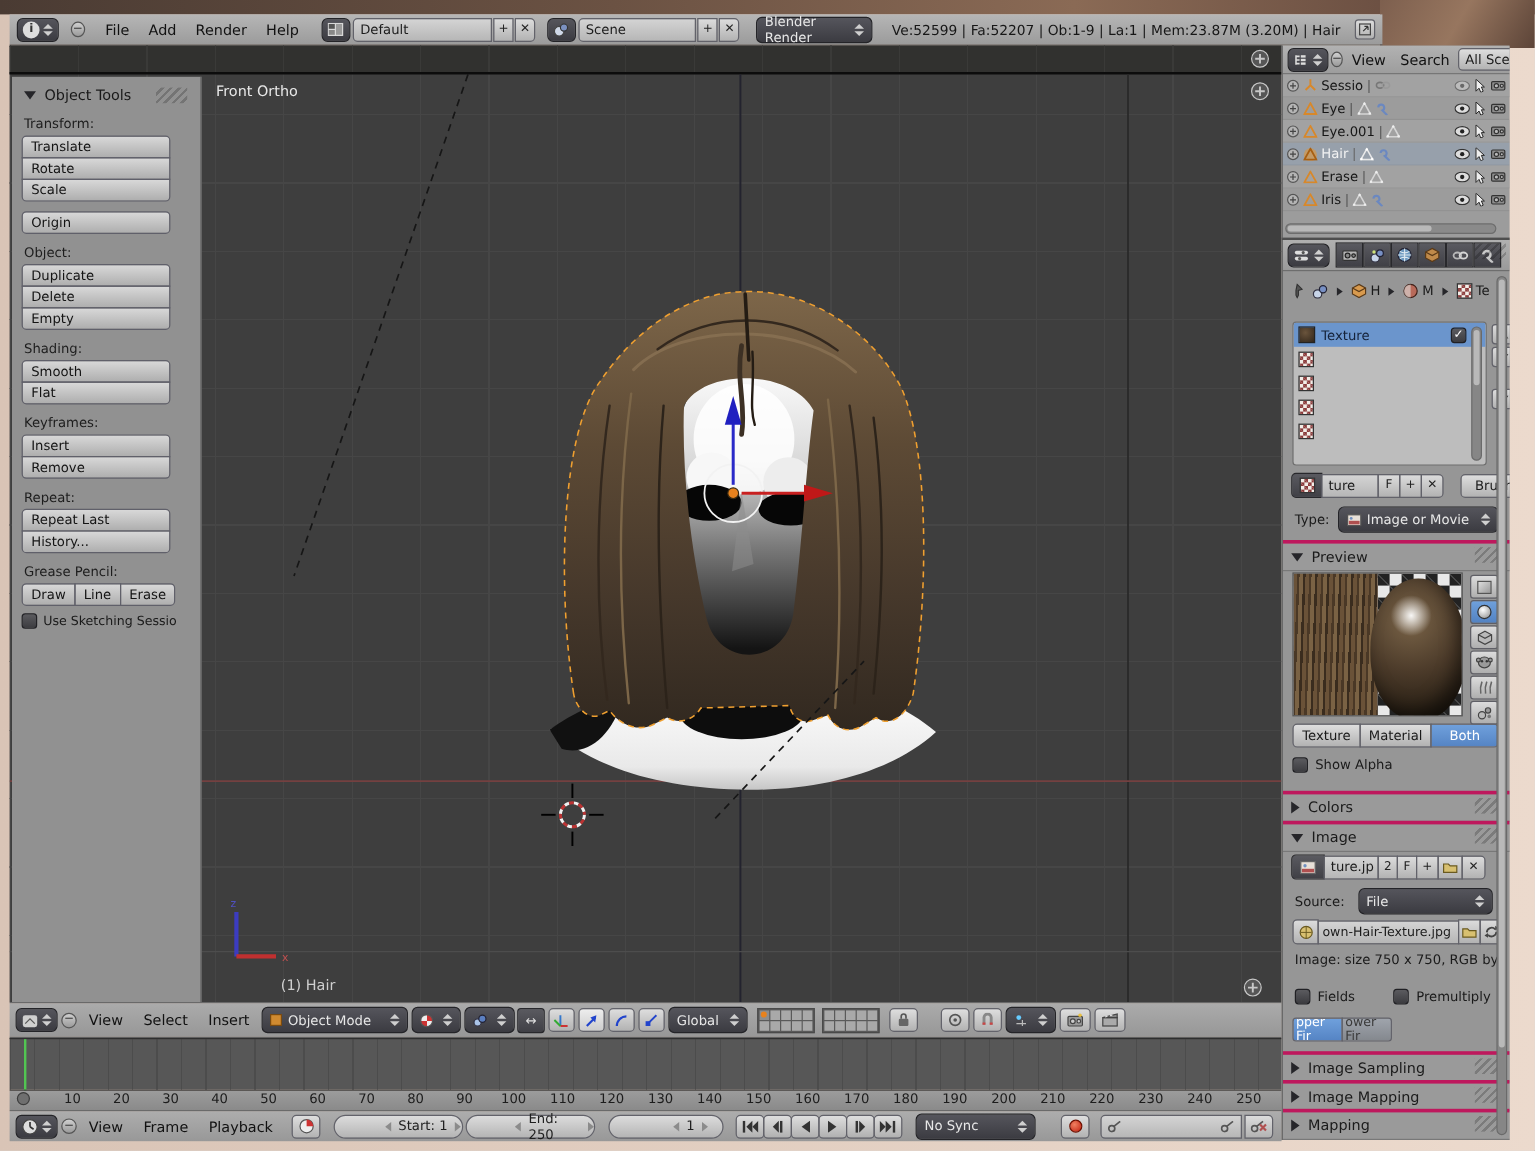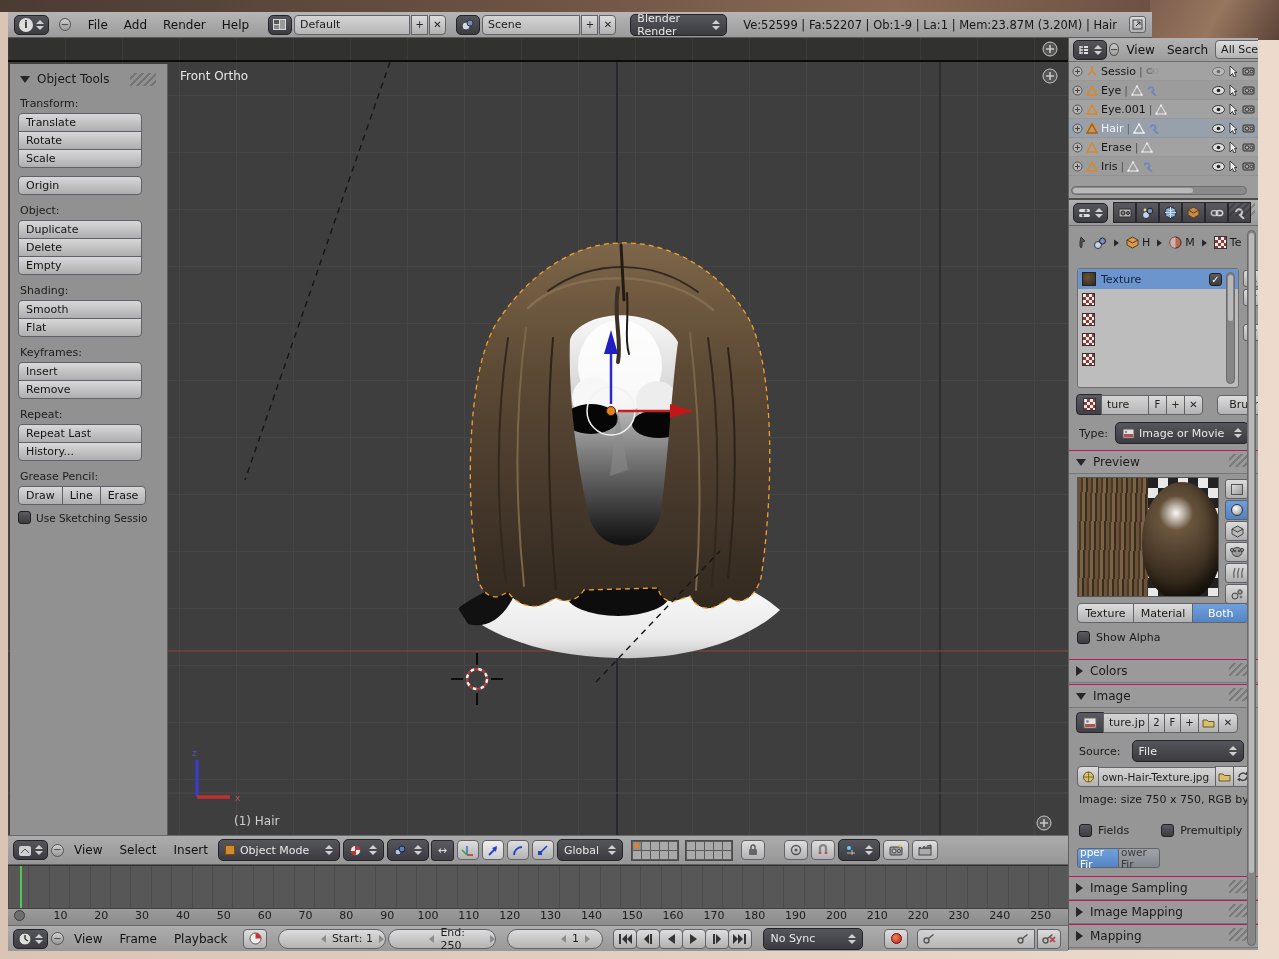--- a/index.html
+++ b/index.html
@@ -76,21 +76,21 @@
   .orow:nth-child(even){background:#a2a2a2;}
   .orow.sel{background:#97a0ab;color:#f2f2f2;}
   .oicons{margin-left:auto;display:flex;align-items:center;gap:4px;}
   .hscroll{position:absolute;left:2px;bottom:3px;width:176px;height:9px;background:#8a8a8a;border:1px solid #6d6d6d;border-radius:5px;}
   .hscroll i{position:absolute;left:1px;top:1px;width:120px;height:5px;background:#b9b9b9;border-radius:4px;display:block;}
 
   
   #props{left:1068px;top:200px;width:190px;height:750px;background:#969696;border-left:1px solid #5f5f5f;overflow:hidden;}
   #props-header{display:flex;align-items:center;gap:1px;height:26px;background:linear-gradient(#b0b0b0,#9a9a9a);border-bottom:1px solid #6d6d6d;padding:0 4px;position:relative;}
   .ptab{width:23px;height:21px;background:linear-gradient(#5a5a60,#404046);border:1px solid #28282c;display:inline-flex;align-items:center;justify-content:center;margin-left:-1px;}
-  .phdr{display:flex;align-items:center;gap:7px;font-size:12px;color:#1a1a1a;border-top:1px solid #be185d;border-bottom:1px solid #787878;padding:4px 7px;position:relative;background:#9a9a9a;}
+  .phdr{display:flex;align-items:center;gap:7px;font-size:12px;color:#1a1a1a;border-top:3px solid #be185d;border-bottom:1px solid #787878;padding:4px 7px;position:relative;background:#9a9a9a;}
   .texlist{position:absolute;left:8px;top:68px;width:162px;height:120px;background:#bdbdbd;border:1px solid #6f6f6f;border-radius:3px;overflow:hidden;}
   .texrow{display:flex;align-items:center;gap:5px;height:20px;padding:0 4px;font-size:11px;color:#16233a;}
   .texrow.sel{background:#6b95cc;}
   .texthumb{width:14px;height:14px;background:radial-gradient(circle at 40% 35%,#6a543c,#31261b);border:1px solid #222;flex:none;}
   .vscroll{position:absolute;width:9px;background:#868686;border:1px solid #6a6a6a;border-radius:5px;}
   .vscroll i{position:absolute;left:1px;top:2px;width:5px;background:#b9b9b9;border-radius:4px;display:block;}
   .sqbtn{width:19px;height:17px;background:linear-gradient(#dcdcdc,#b2b2b2);border:1px solid #62626a;border-radius:3px;display:inline-flex;align-items:center;justify-content:center;font-size:10px;color:#222;}
   .prow{position:absolute;display:flex;align-items:center;gap:3px;font-size:11px;color:#1a1a1a;}
   .lfield{background:linear-gradient(#d4d4d4,#b6b6b6);border:1px solid #62626a;display:inline-flex;align-items:center;padding:0 5px;height:20px;font-size:11px;color:#1c1c1c;}
   .modeseg{display:flex;}

